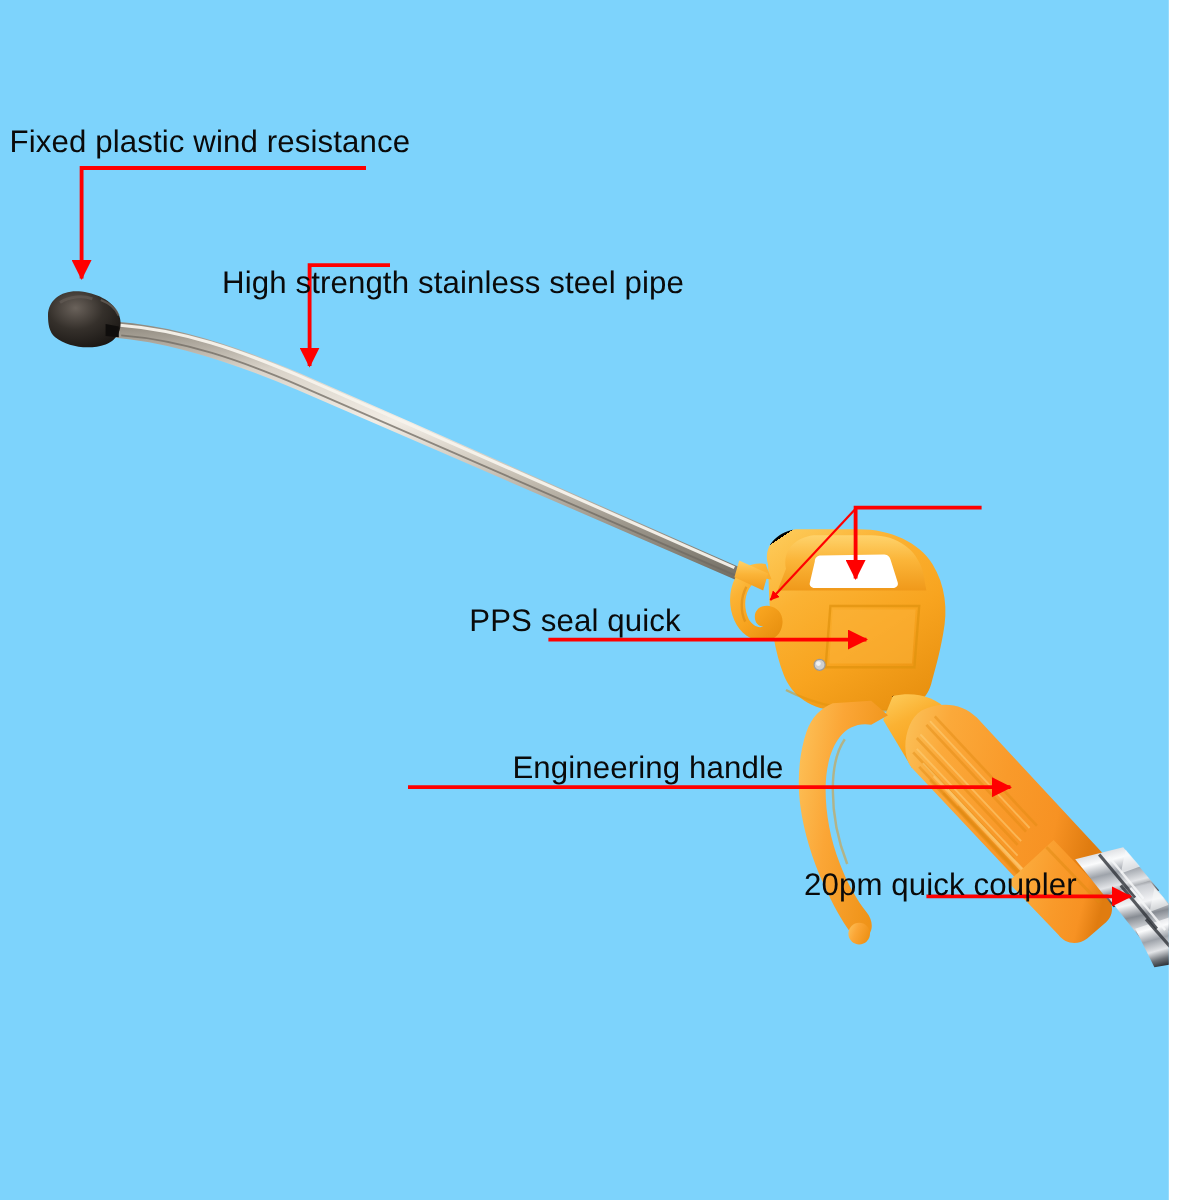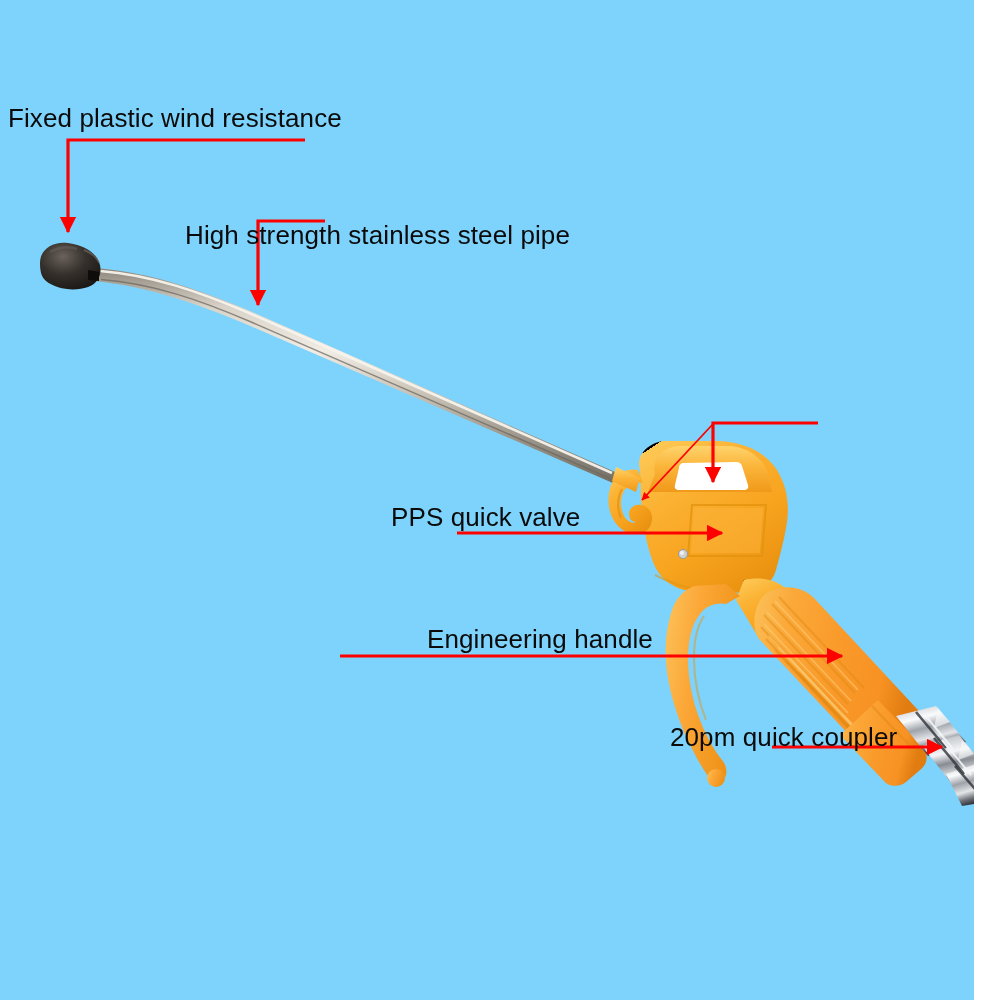--- a/index.html
+++ b/index.html
@@ -338,19 +338,19 @@
         <path d="M 772 747 L 942 747" marker-end="url(#arrowRed)"></path>
       </g>
     </g>
   </svg>
 
   <div class="callout-label" id="lbl-fixed">Fixed plastic wind resistance</div>
 
   <div class="callout-label" id="lbl-pipe">High strength stainless steel pipe</div>
 
 
-  <div class="callout-label" id="lbl-pps">PPS quick valve</div>
+  <div class="callout-label" id="lbl-pps">PPS seal quick</div>
 
   <div class="callout-label" id="lbl-handle">Engineering handle</div>
 
   <div class="callout-label" id="lbl-coupler">20pm quick coupler</div>
 
 </div>
 
 </body></html>

